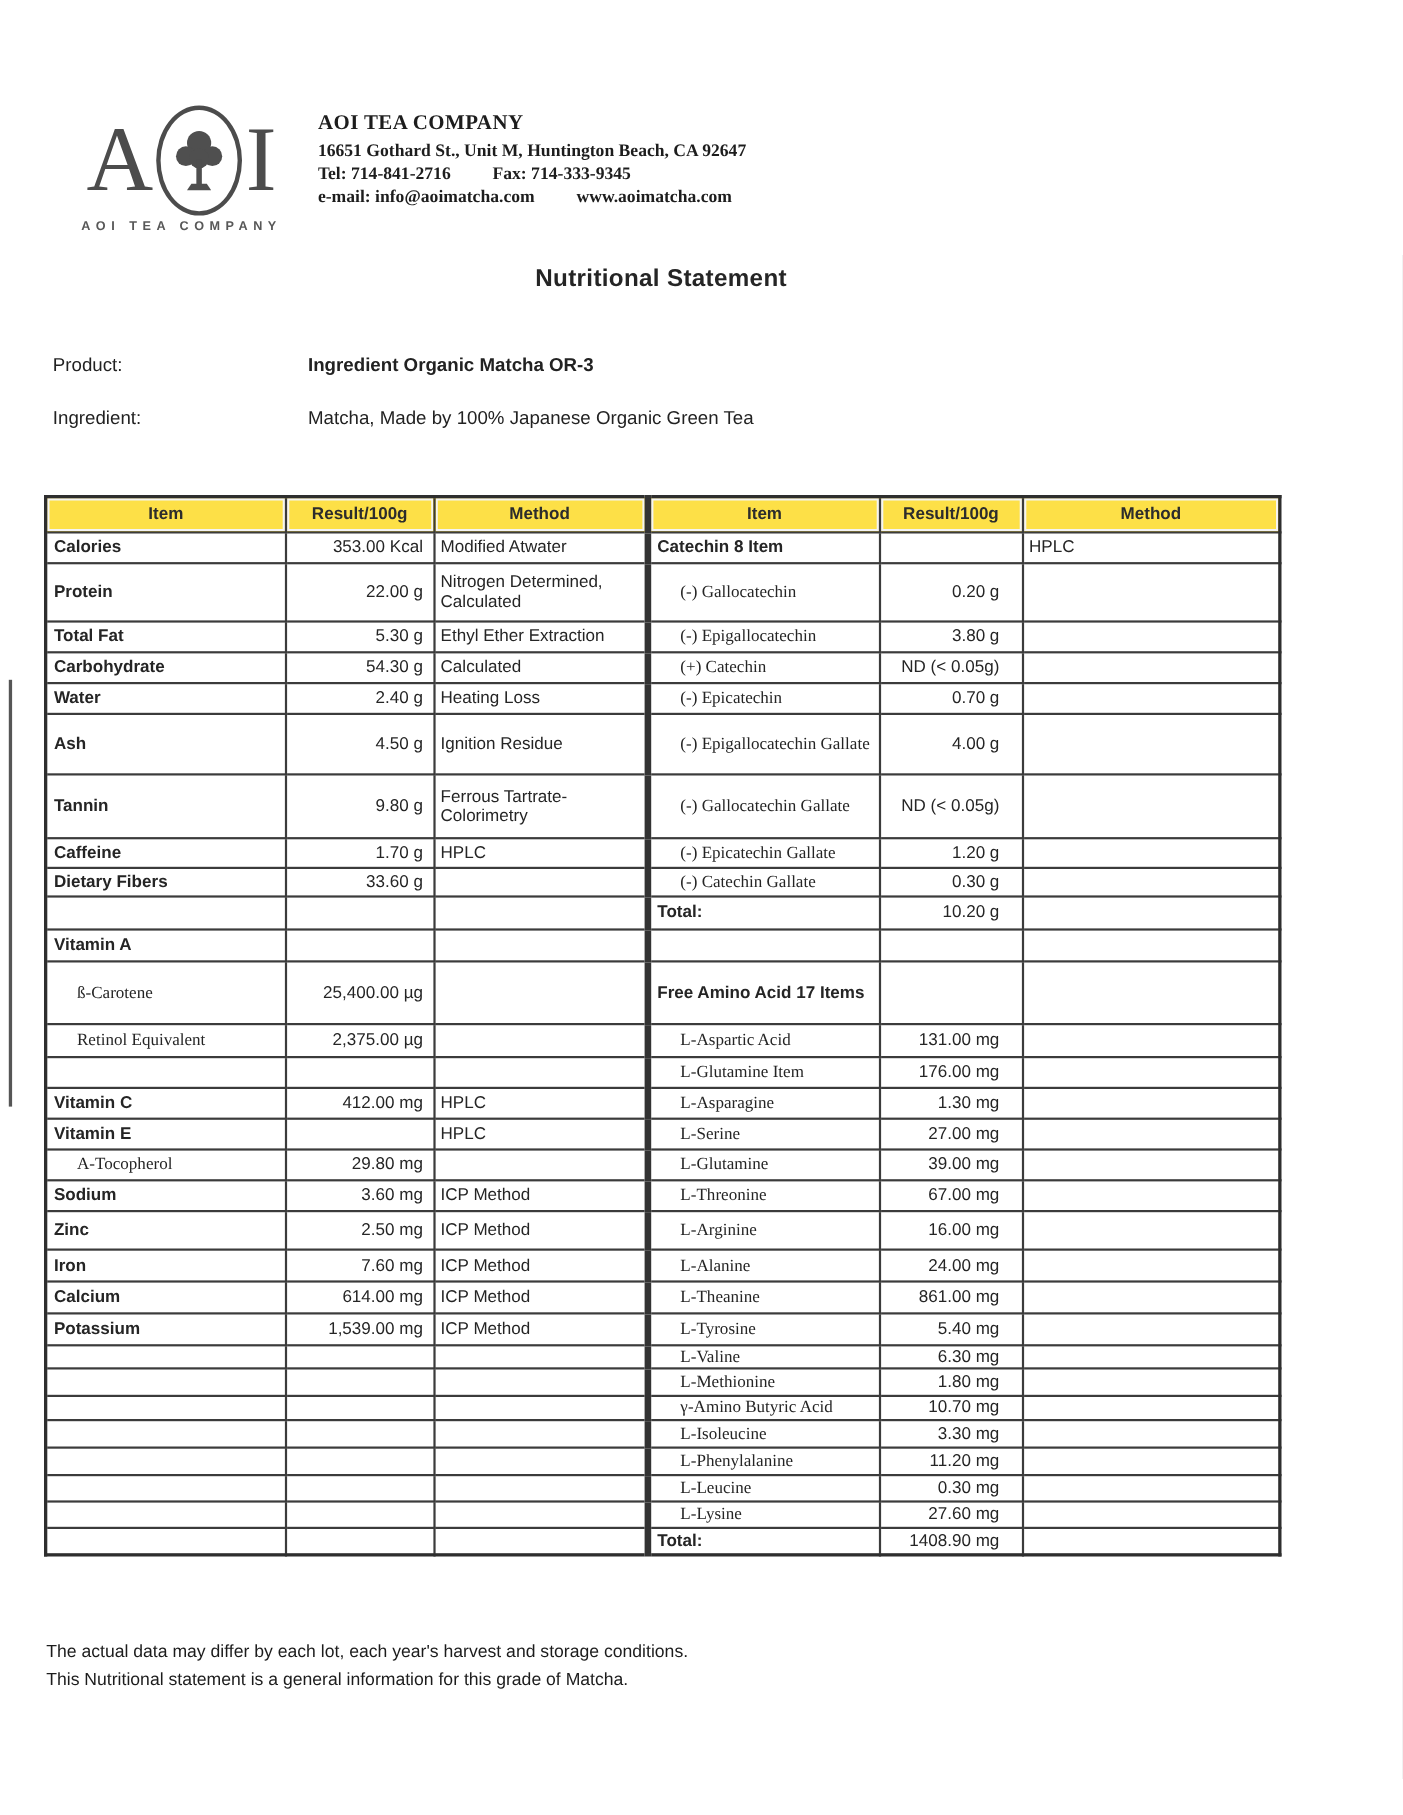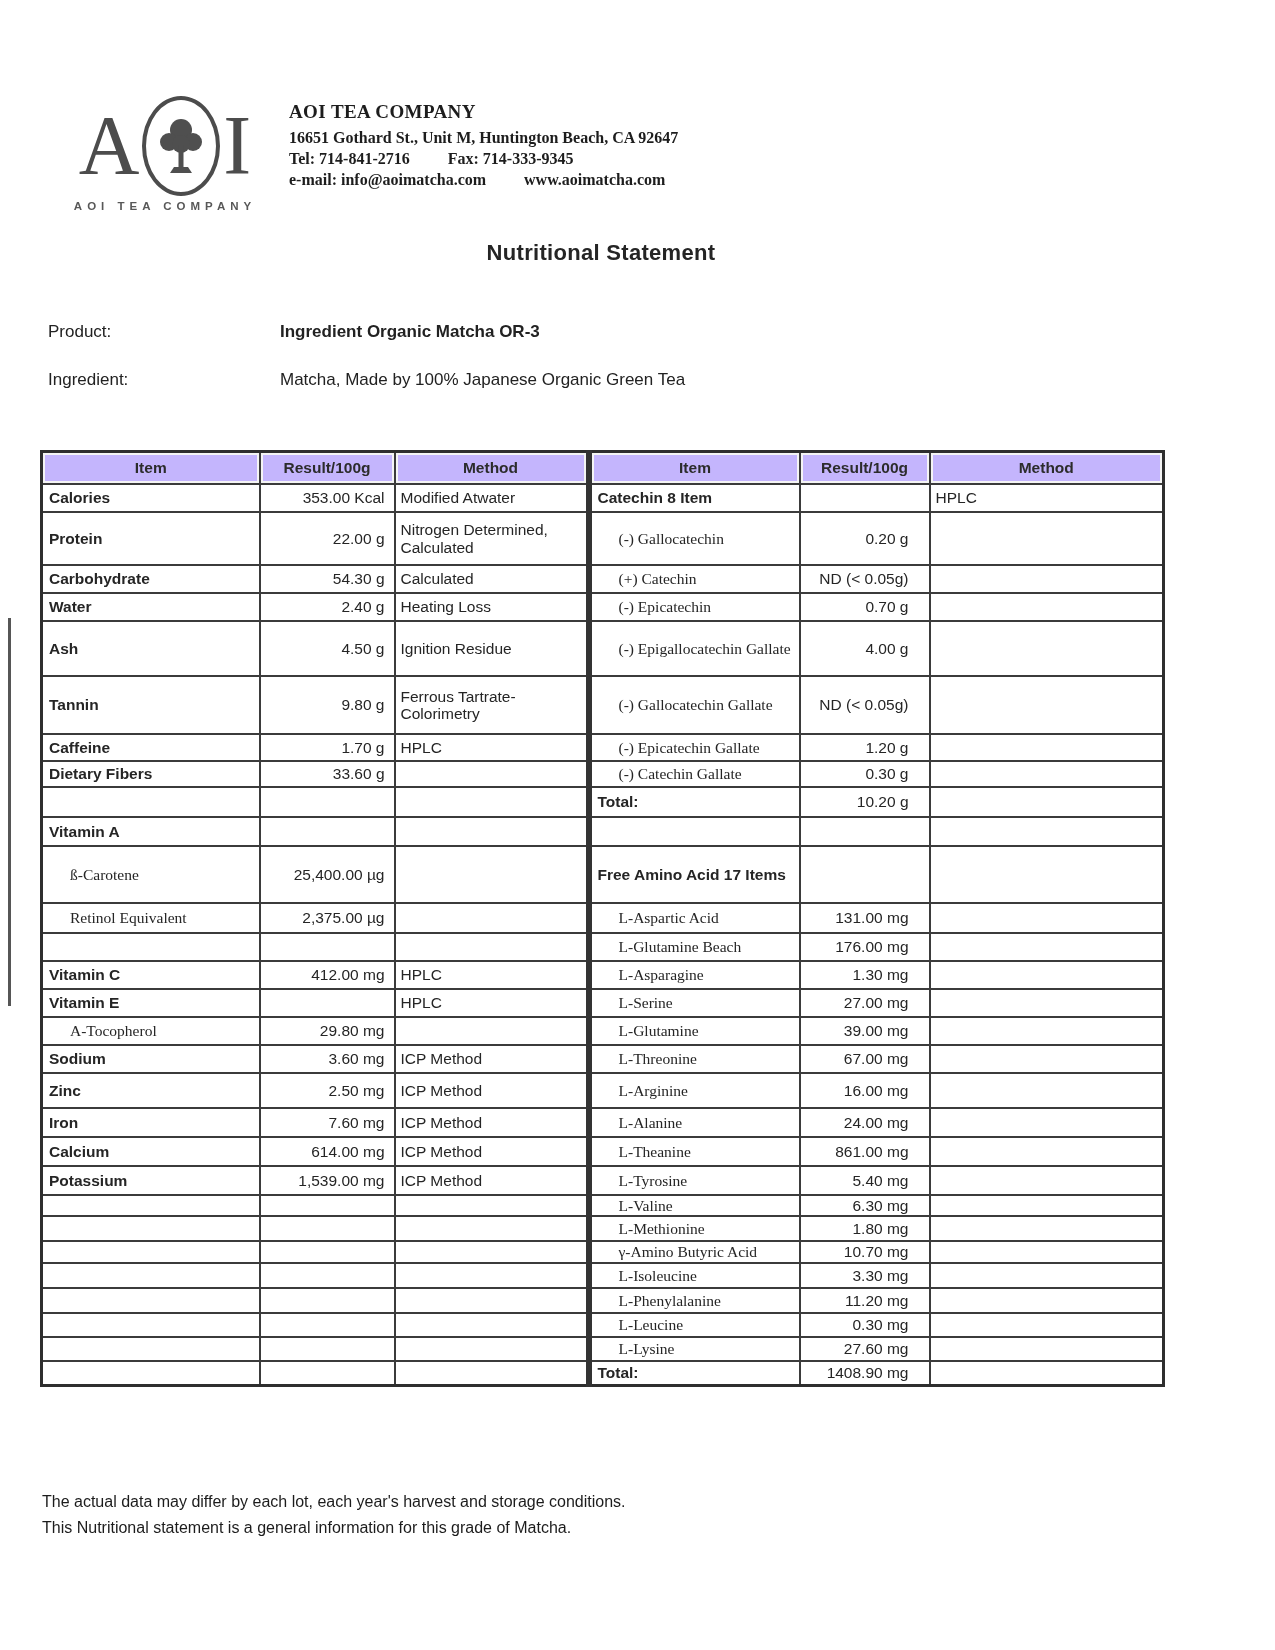--- a/index.html
+++ b/index.html
@@ -44,21 +44,21 @@
 
   
   .nutri-table {
     position:absolute; left:40px; top:450px; width:1122px;
     border-collapse:collapse; table-layout:fixed;
     font-size:15.5px; color:#252525; line-height:1.12;
   }
   .nutri-table, .nutri-table th, .nutri-table td { border:2px solid #3b3b3b; }
   .nutri-table { border:3px solid #2e2e2e; }
   .nutri-table th {
-    height:30px; background:#c4b5fd; box-shadow:inset 0 0 0 2px #f4f4f4;
+    height:30px; background:#fde047; box-shadow:inset 0 0 0 2px #f4f4f4;
     font-size:15.5px; font-weight:bold; color:#2c2c2c; text-align:center; padding:0;
   }
   .nutri-table td { padding:1px 2px; vertical-align:middle; overflow:hidden; }
   .nutri-table td.item   { text-align:left;  padding-left:6px; }
   .nutri-table td.item.indent { padding-left:27px;font-family:Liberation Serif, serif; }
   .nutri-table td.result { text-align:right; }
   .nutri-table td.result.side-l { padding-right:9px; }
   .nutri-table td.result.side-r { padding-right:20px; }
   .nutri-table td.method { text-align:left; padding-left:5px; }
   .nutri-table td.bold, .nutri-table td.item.bold { font-weight:bold; }
@@ -147,20 +147,28 @@
         </tr>
         <tr style="height: 53px;">
           <td class="item side-l bold">Protein</td>
           <td class="result side-l">22.00 g</td>
           <td class="method side-l">Nitrogen Determined, Calculated</td>
           <td class="item side-r divider indent">(-) Gallocatechin</td>
           <td class="result side-r">0.20 g</td>
           <td class="method side-r"></td>
         </tr>
         <tr style="height: 28px;">
+          <td class="item side-l bold">Total Fat</td>
+          <td class="result side-l">5.30 g</td>
+          <td class="method side-l">Ethyl Ether Extraction</td>
+          <td class="item side-r divider indent">(-) Epigallocatechin</td>
+          <td class="result side-r">3.80 g</td>
+          <td class="method side-r"></td>
+        </tr>
+        <tr style="height: 28px;">
           <td class="item side-l bold">Carbohydrate</td>
           <td class="result side-l">54.30 g</td>
           <td class="method side-l">Calculated</td>
           <td class="item side-r divider indent">(+) Catechin</td>
           <td class="result side-r">ND (&lt; 0.05g)</td>
           <td class="method side-r"></td>
         </tr>
         <tr style="height: 28px;">
           <td class="item side-l bold">Water</td>
           <td class="result side-l">2.40 g</td>
@@ -230,21 +238,21 @@
           <td class="result side-l">2,375.00 µg</td>
           <td class="method side-l"></td>
           <td class="item side-r divider indent">L-Aspartic Acid</td>
           <td class="result side-r">131.00 mg</td>
           <td class="method side-r"></td>
         </tr>
         <tr style="height: 28px;">
           <td class="item side-l"></td>
           <td class="result side-l"></td>
           <td class="method side-l"></td>
-          <td class="item side-r divider indent">L-Glutamine Beach</td>
+          <td class="item side-r divider indent">L-Glutamine Item</td>
           <td class="result side-r">176.00 mg</td>
           <td class="method side-r"></td>
         </tr>
         <tr style="height: 28px;">
           <td class="item side-l bold">Vitamin C</td>
           <td class="result side-l">412.00 mg</td>
           <td class="method side-l">HPLC</td>
           <td class="item side-r divider indent">L-Asparagine</td>
           <td class="result side-r">1.30 mg</td>
           <td class="method side-r"></td>

